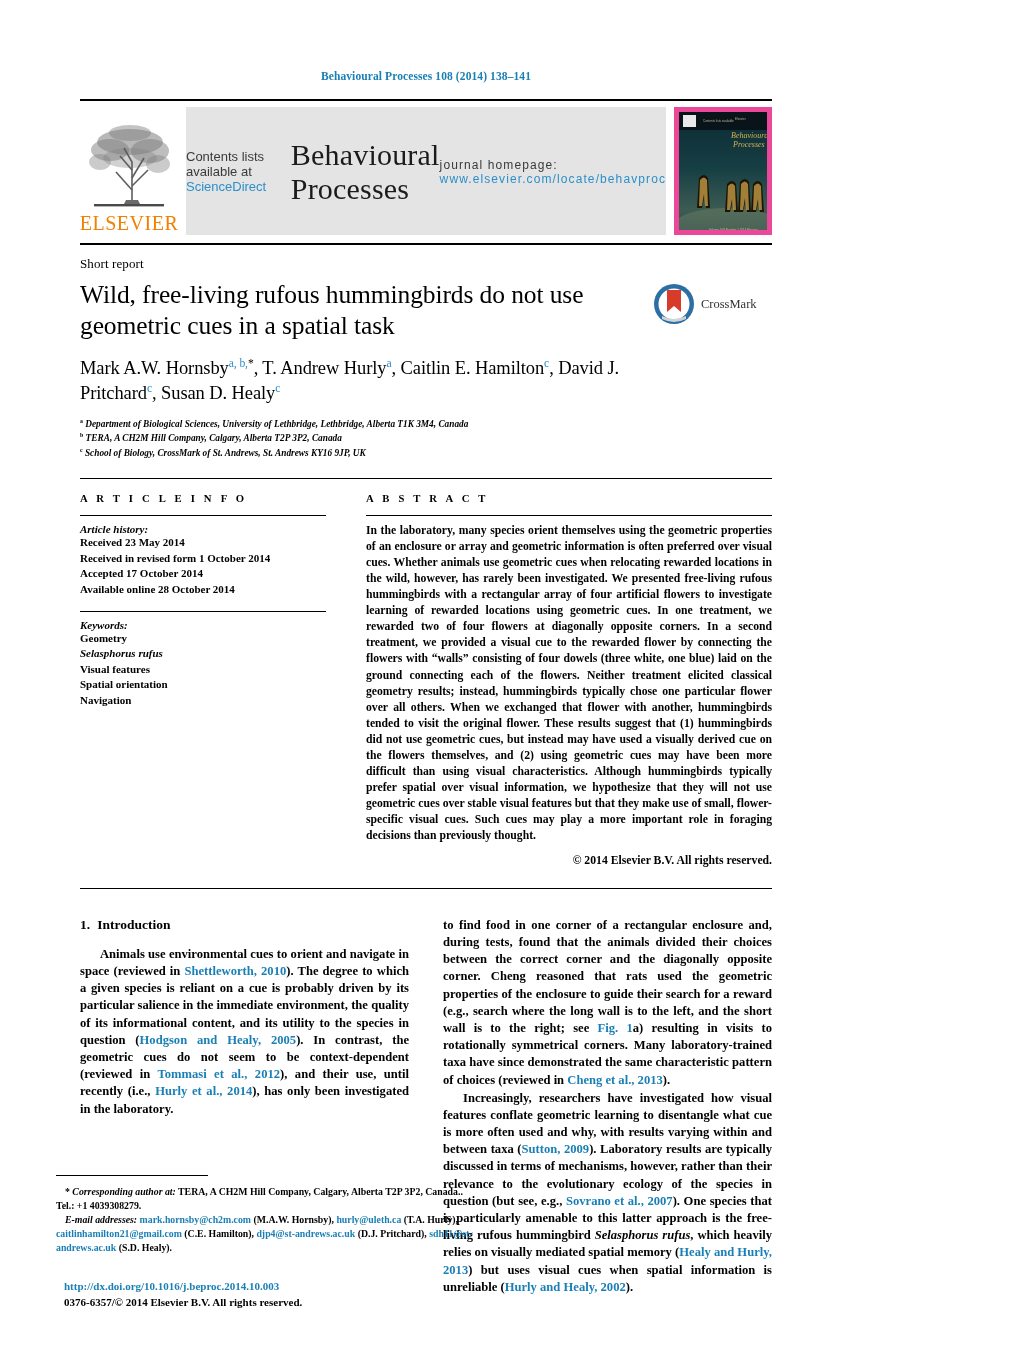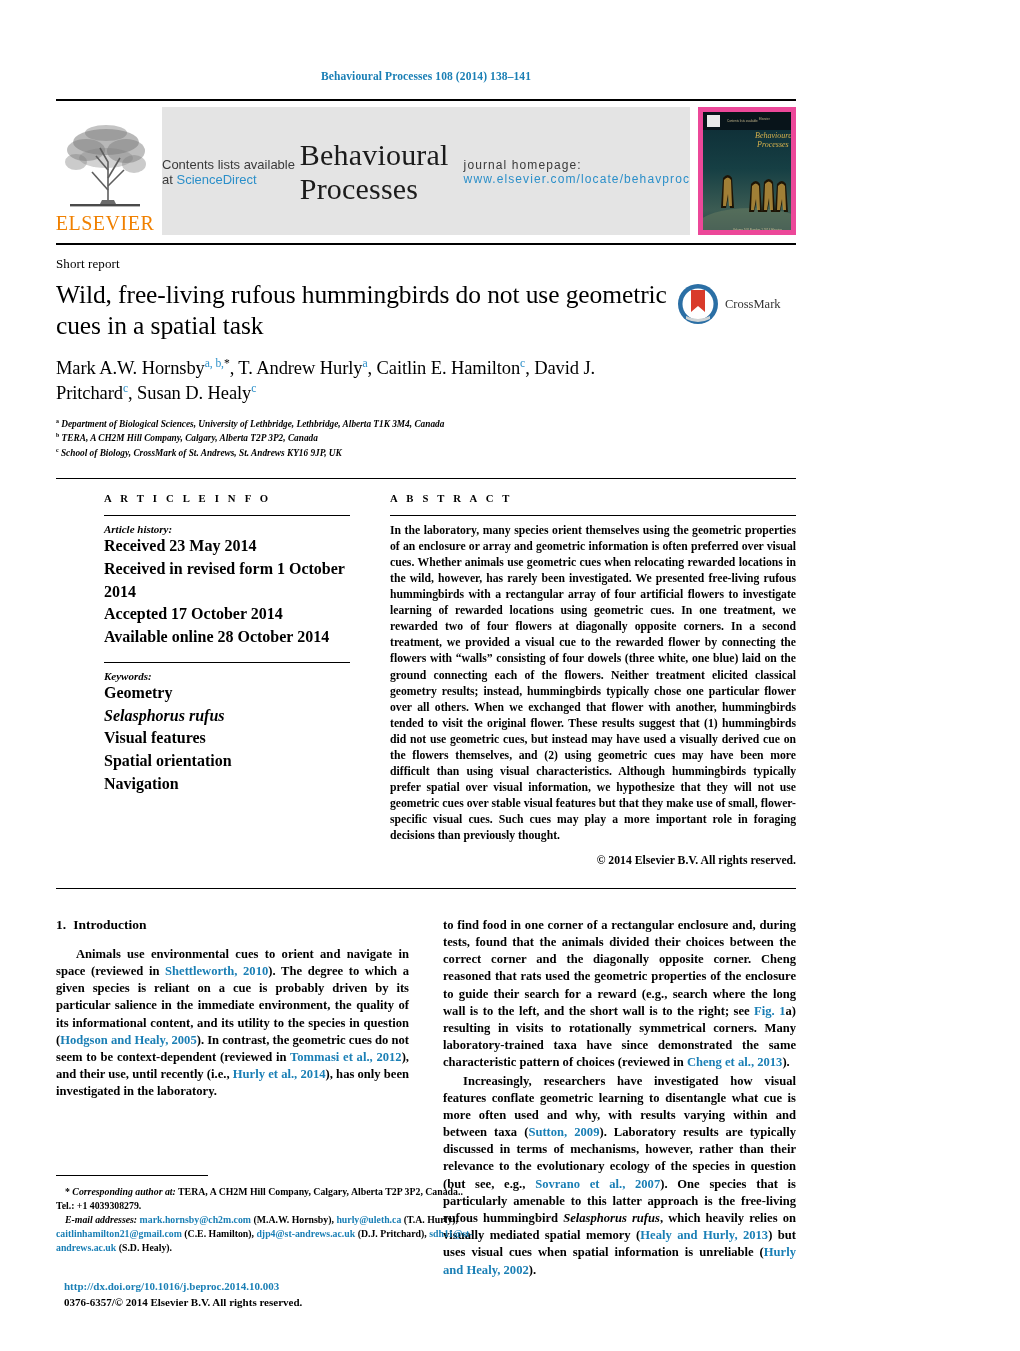--- a/index.html
+++ b/index.html
@@ -13,21 +13,21 @@
     font-family: "Liberation Serif", "DejaVu Serif", serif;
     color: #000000;
     position: relative;
     overflow: hidden;
   }
   .page {
     width: 852px;
     height: 1351px;
     position: relative;
     box-sizing: border-box;
-    padding: 0 56px;
+    padding: 0 80px;
   }
 
   
   .runninghead {
     text-align: center;
     color: #1a7fb5;
     font-weight: bold;
     font-size: 11.5px;
     letter-spacing: .1px;
     padding-top: 70px;
@@ -147,39 +147,39 @@
     color: #333;
   }
 
   
   .rule-mid { border-top: 1px solid #000; margin-top: 18px; }
   .infoabs {
     display: flex;
     margin-top: 13px;
     gap: 40px;
   }
-  .col-info { flex: 0 0 246px; margin-left: 48px; }
+  .col-info { flex: 0 0 246px; }
   .col-abs  { flex: 1 1 auto; }
   .sechead {
     font-weight: bold;
     font-size: 10.7px;
     letter-spacing: 3.2px;
   }
   .hr-under {
     border-top: 1.6px solid #000;
     margin-top: 11px;
     margin-bottom: 7px;
   }
   .hist-title, .kw-title {
     font-style: italic;
     font-weight: bold;
     font-size: 11px;
   }
   .hist-line, .kw-line {
-    font-size: 16px;
+    font-size: 11px;
     line-height: 1.42;
     font-weight: bold;
   }
   .kw-line.ital { font-style: italic; }
   .kwblock { margin-top: 13px; }
   .kw-rule { border-top: 1.6px solid #000; margin: 13px 0 7px 0; }
   .abs-text {
     font-size: 11.7px;
     line-height: 1.37;
     text-align: justify;

